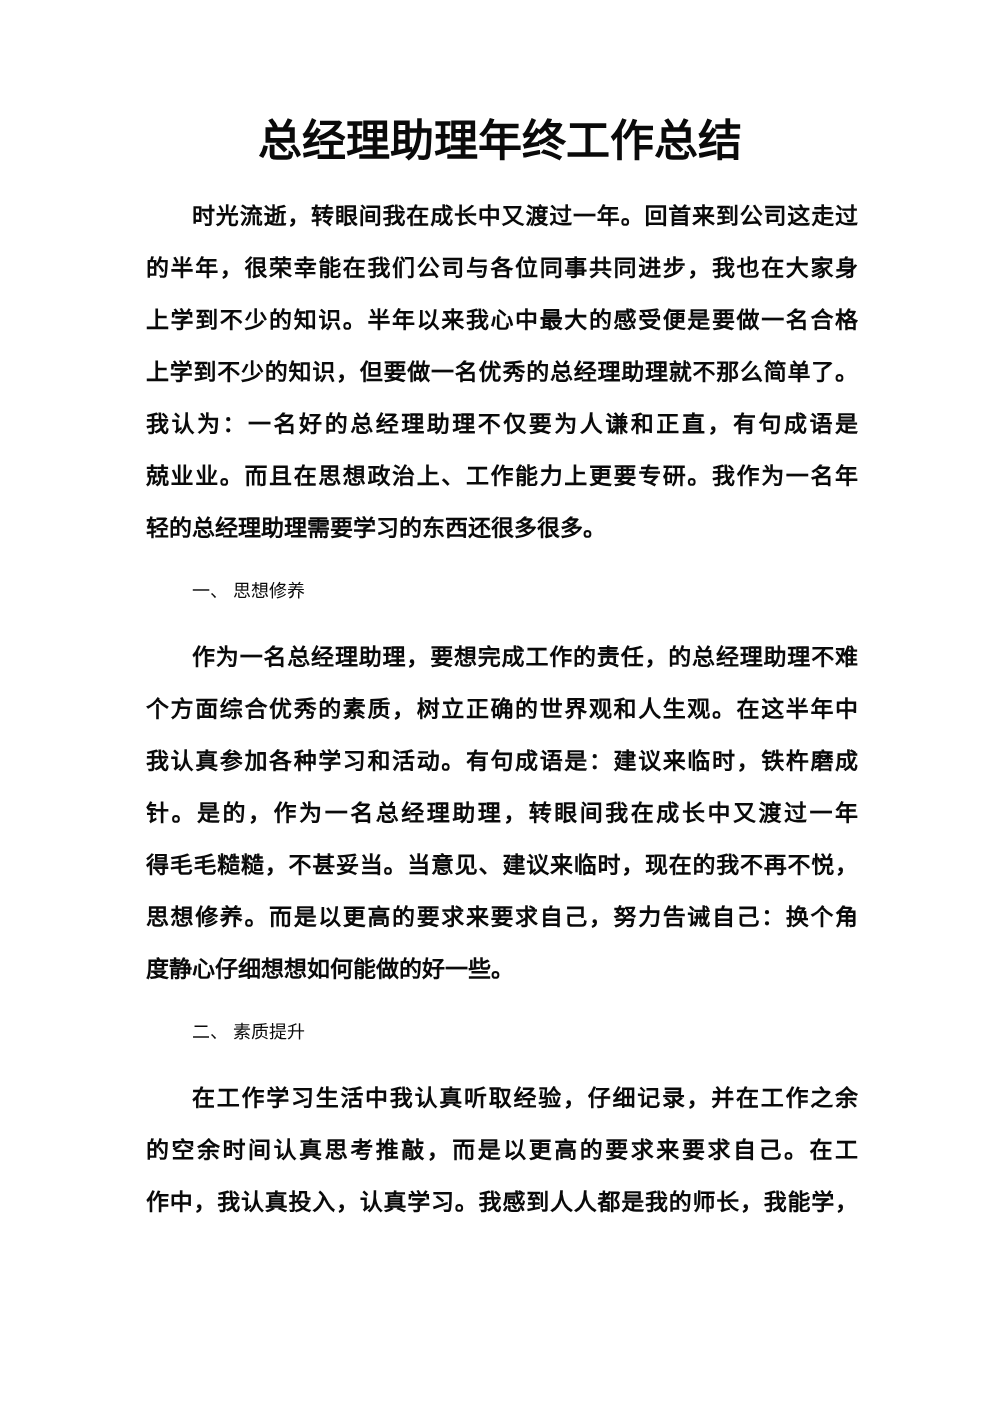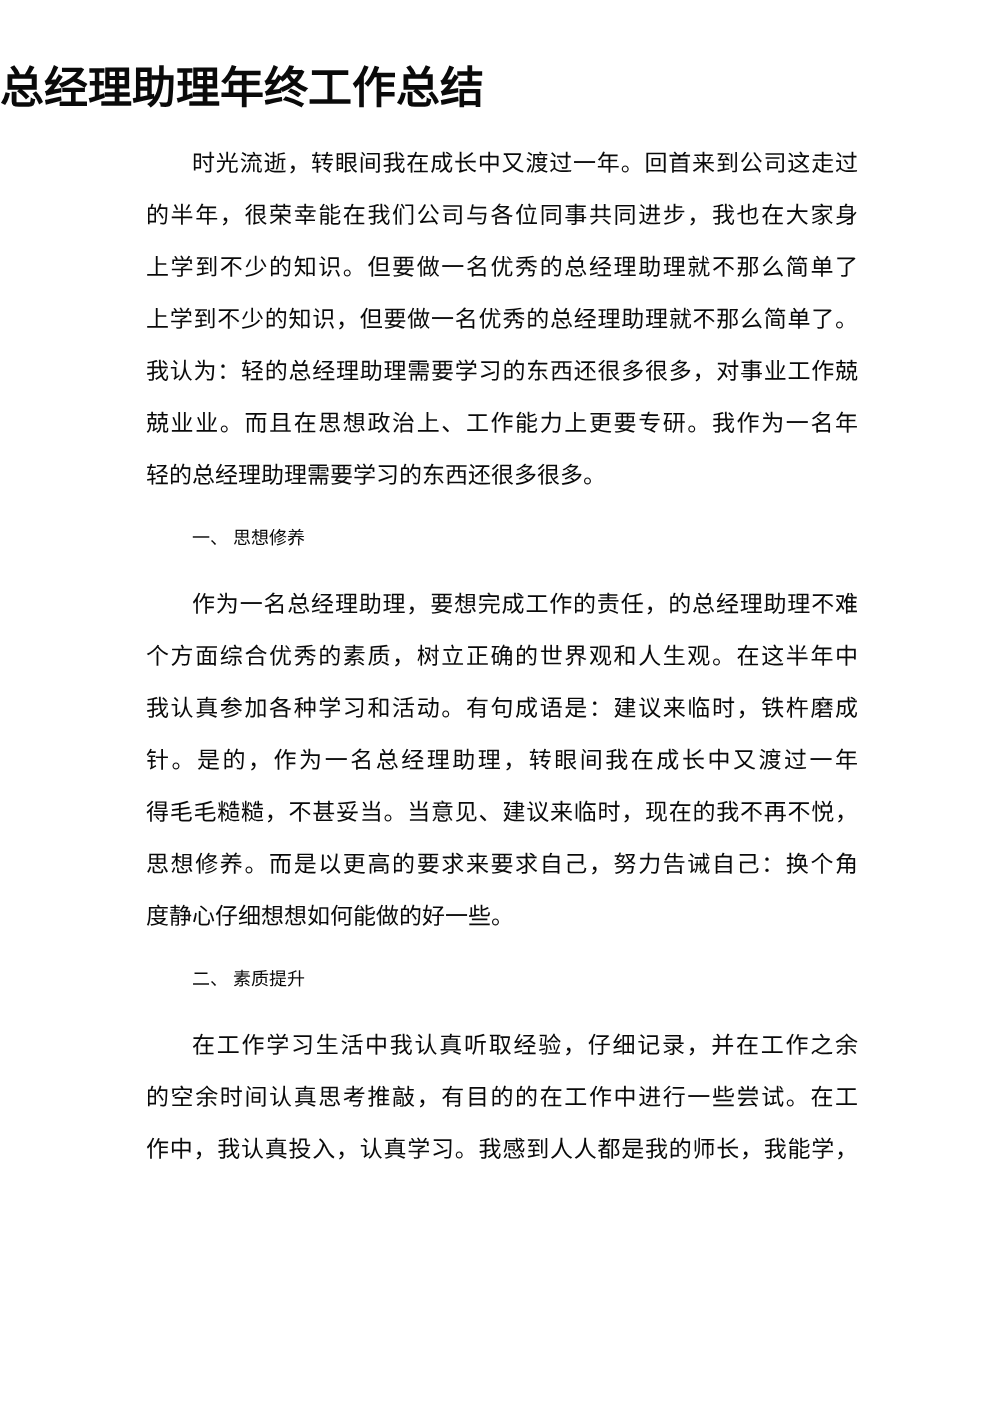--- a/index.html
+++ b/index.html
@@ -11,32 +11,34 @@
     position: relative;
     width: 1000px;
     height: 1415px;
     background: #ffffff;
     overflow: hidden;
     color: #0a0a0a;
     font-family: "Liberation Sans", "DejaVu Sans", sans-serif;
   }
   .doc-title {
     margin: 0;
-    padding-top: 58px;
+    padding-top: 111px;
     font-size: 44px;
     font-weight: 700;
     line-height: 60px;
+    text-align: center;
     white-space: nowrap;
   }
   .doc-body {
     margin-left: 146px;
     width: 712px;
   }
   .para {
     margin: 0;
+    font-weight: bold;
   }
   .doc-body > .para:first-child {
     margin-top: 19px;
   }
   .line {
     font-size: 23px;
     line-height: 52px;
     height: 52px;
     overflow: hidden;
   }
@@ -61,36 +63,36 @@
 </style>
 </head>
 <body>
 
 <div class="page">
   <h1 class="doc-title">总经理助理年终工作总结</h1>
   <div class="doc-body">
       <div class="para">
         <div class="line full">时光流逝，转眼间我在成长中又渡过一年。回首来到公司这走过</div>
         <div class="line full">的半年，很荣幸能在我们公司与各位同事共同进步，我也在大家身</div>
-        <div class="line full">上学到不少的知识。但要做一名优秀的总经理助理就不那么简单了</div>
+        <div class="line full">上学到不少的知识。半年以来我心中最大的感受便是要做一名合格</div>
         <div class="line full">上学到不少的知识，但要做一名优秀的总经理助理就不那么简单了。</div>
-        <div class="line full">我认为：轻的总经理助理需要学习的东西还很多很多，对事业工作兢</div>
+        <div class="line full">我认为：一名好的总经理助理不仅要为人谦和正直，有句成语是</div>
         <div class="line full">兢业业。而且在思想政治上、工作能力上更要专研。我作为一名年</div>
         <div class="line short">轻的总经理助理需要学习的东西还很多很多。</div>
       </div>
       <div class="heading">一、 思想修养</div>
       <div class="para">
         <div class="line full">作为一名总经理助理，要想完成工作的责任，的总经理助理不难</div>
         <div class="line full">个方面综合优秀的素质，树立正确的世界观和人生观。在这半年中</div>
         <div class="line full">我认真参加各种学习和活动。有句成语是：建议来临时，铁杵磨成</div>
         <div class="line full">针。是的，作为一名总经理助理，转眼间我在成长中又渡过一年</div>
         <div class="line full">得毛毛糙糙，不甚妥当。当意见、建议来临时，现在的我不再不悦，</div>
         <div class="line full">思想修养。而是以更高的要求来要求自己，努力告诫自己：换个角</div>
         <div class="line short">度静心仔细想想如何能做的好一些。</div>
       </div>
       <div class="heading">二、 素质提升</div>
       <div class="para">
         <div class="line full">在工作学习生活中我认真听取经验，仔细记录，并在工作之余</div>
-        <div class="line full">的空余时间认真思考推敲，有目的的在工作中进行一些尝试。在工</div>
+        <div class="line full">的空余时间认真思考推敲，而是以更高的要求来要求自己。在工</div>
         <div class="line full">作中，我认真投入，认真学习。我感到人人都是我的师长，我能学，</div>
       </div>
     </div>
 </div>
 
 </body></html>

